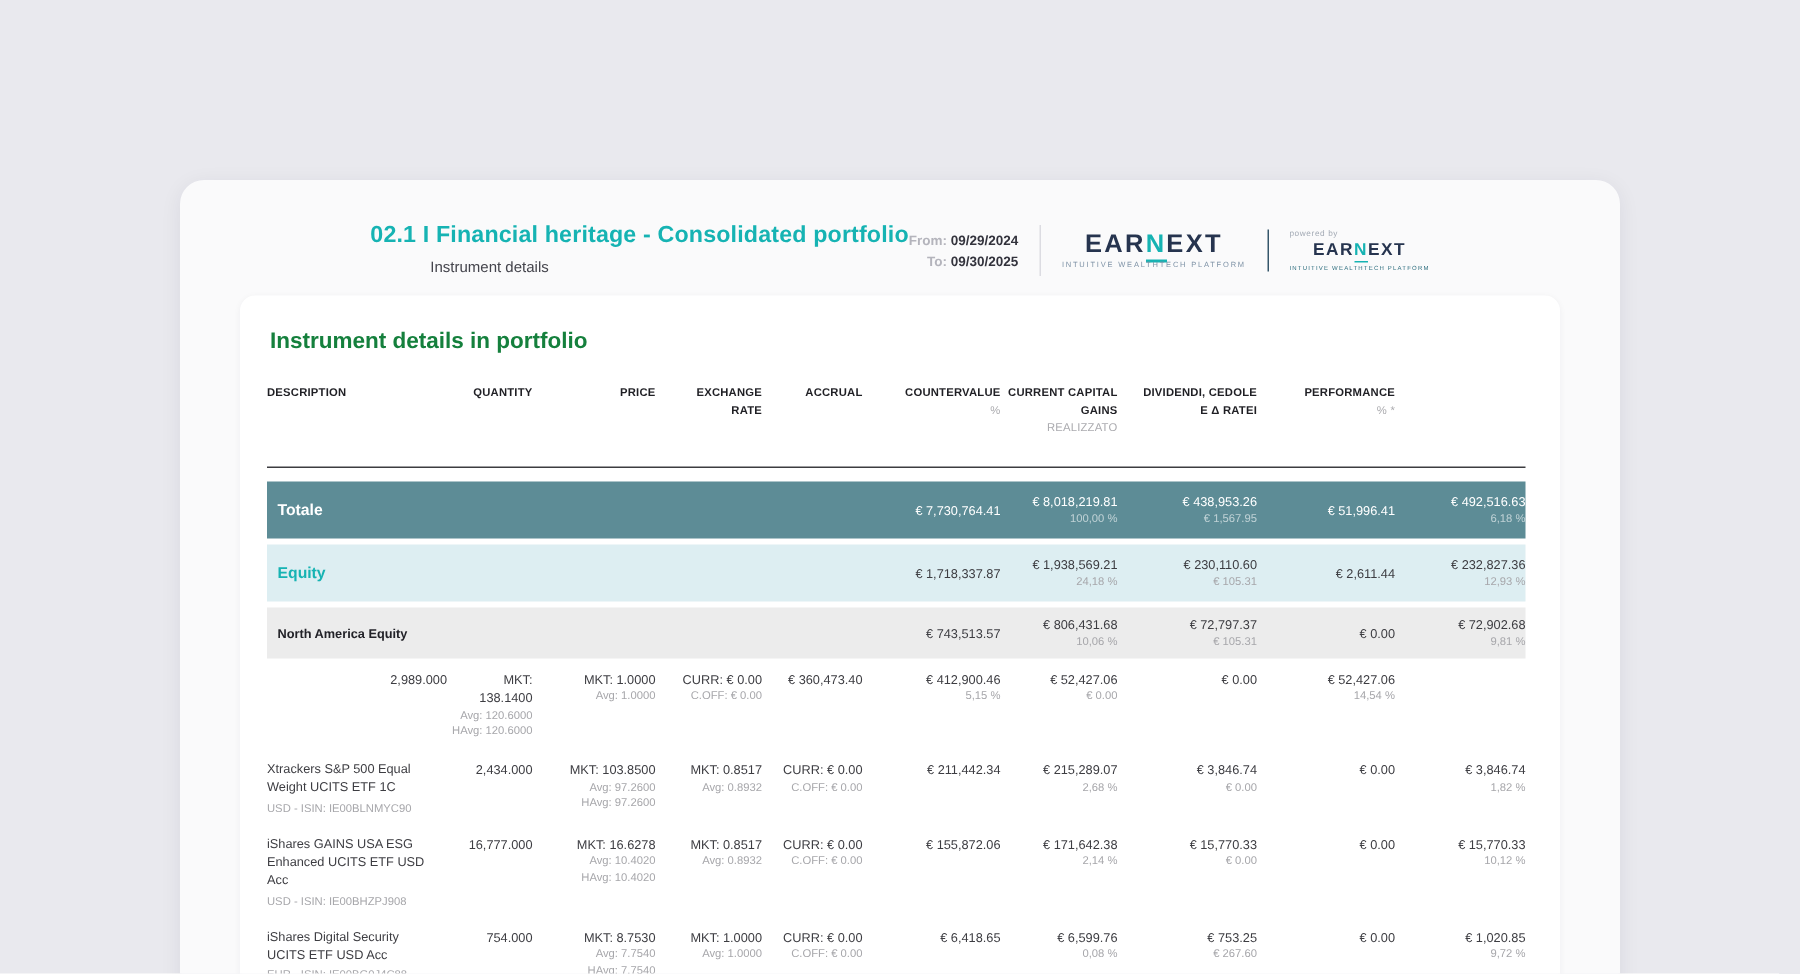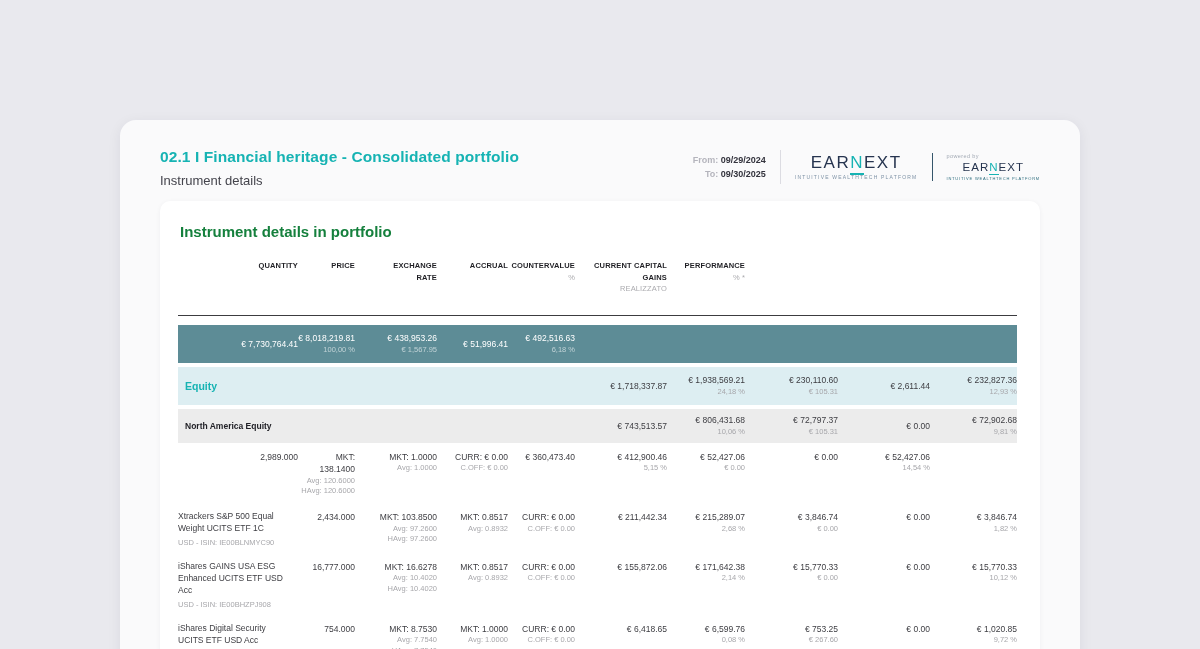--- a/index.html
+++ b/index.html
@@ -9,33 +9,33 @@
     font-family:"Liberation Sans", sans-serif;
     -webkit-font-smoothing:antialiased;
   }
   .window{
     position:absolute;left:120px;top:120px;width:960px;height:620px;
     background:#fafafb;border-radius:16px;
     box-shadow:0 3px 14px rgba(30,30,60,0.07);
   }
   
   .card-header{
-    display:flex;justify-content:space-between;align-items:flex-start;
+    display:flex;justify-content:center;align-items:flex-start;
     padding:28px 40px 0 40px;
   }
   .title{color:#16b3b3;font-size:15.5px;font-weight:bold;letter-spacing:.1px;}
-  .subtitle{color:#44444c;font-size:13px;margin-top:7px;}
+  .subtitle{color:#44444c;font-size:10px;margin-top:7px;margin-left:40px;}
   .meta{display:flex;align-items:center;gap:14px;margin-top:2px;}
   .dates{text-align:right;font-size:9px;line-height:1.6;white-space:nowrap;}
   .dates .lbl{color:#b4b4bc;font-weight:bold;}
   .dates .val{color:#33333d;font-weight:bold;}
   .vdiv1{width:1px;height:34px;background:#dcdce2;}
   .vdiv2{width:1px;height:28px;background:#35566b;}
   .logo{display:flex;flex-direction:column;align-items:center;}
-  .logo-text{font-size:17px;font-weight:normal;color:#26344f;letter-spacing:1.5px;line-height:1;}
+  .logo-text{font-size:17px;font-weight:bold;color:#26344f;letter-spacing:1.5px;line-height:1;}
   .logo-text .n{color:#16b3b3;border-bottom:2px solid #16b3b3;padding-bottom:1px;}
   .logo-tagline{font-size:5px;color:#7e92a6;letter-spacing:1.2px;margin-top:3px;white-space:nowrap;}
   .logo.small .logo-text{font-size:11.5px;letter-spacing:1px;}
   .logo.small .logo-text .n{border-bottom-width:1.5px;}
   .logo.small .logo-tagline{font-size:4px;letter-spacing:.8px;margin-top:2px;color:#2d6d7e;}
   .powered-lbl{font-size:5.5px;color:#a2a9b4;align-self:flex-start;margin-bottom:3px;letter-spacing:.4px;}
   
   .table-card{
     margin:13px 40px 0 40px;background:#ffffff;border-radius:10px;
     padding:22px 18px 18px 18px;
@@ -108,20 +108,23 @@
         <div class="logo-text"><span>EAR</span><span class="n">N</span><span>EXT</span></div>
         <div class="logo-tagline">INTUITIVE WEALTHTECH PLATFORM</div>
       </div>
     </div>
   </div>
 
   <div class="table-card">
     <div class="section-title">Instrument details in portfolio</div>
 
     <div class="grid" id="thead">
+        <div class="hcell first">
+          <div class="hl">DESCRIPTION</div>
+        </div>
         <div class="hcell">
           <div class="hl">QUANTITY</div>
         </div>
         <div class="hcell">
           <div class="hl">PRICE</div>
         </div>
         <div class="hcell">
           <div class="hl">EXCHANGE</div>
           <div class="hl">RATE</div>
         </div>
@@ -131,27 +134,32 @@
         <div class="hcell">
           <div class="hl">COUNTERVALUE</div>
           <div class="hs">%</div>
         </div>
         <div class="hcell">
           <div class="hl">CURRENT CAPITAL</div>
           <div class="hl">GAINS</div>
           <div class="hs">REALIZZATO</div>
         </div>
         <div class="hcell">
+          <div class="hl">DIVIDENDI, CEDOLE</div>
+          <div class="hl">E Δ RATEI</div>
+        </div>
+        <div class="hcell">
           <div class="hl">PERFORMANCE</div>
           <div class="hs">% *</div>
         </div>
       </div>
     <div class="rule"></div>
     <div id="tbody">
         <div class="grid trow group group-total">
+    <div class="cell desc glabel">Totale</div>
     <div class="cell num">
             <div class="l1">€ 7,730,764.41</div>
           </div>
     <div class="cell num">
             <div class="l1">€ 8,018,219.81</div>
             <div class="l2">100,00 %</div>
           </div>
     <div class="cell num">
             <div class="l1">€ 438,953.26</div>
             <div class="l2">€ 1,567.95</div>

